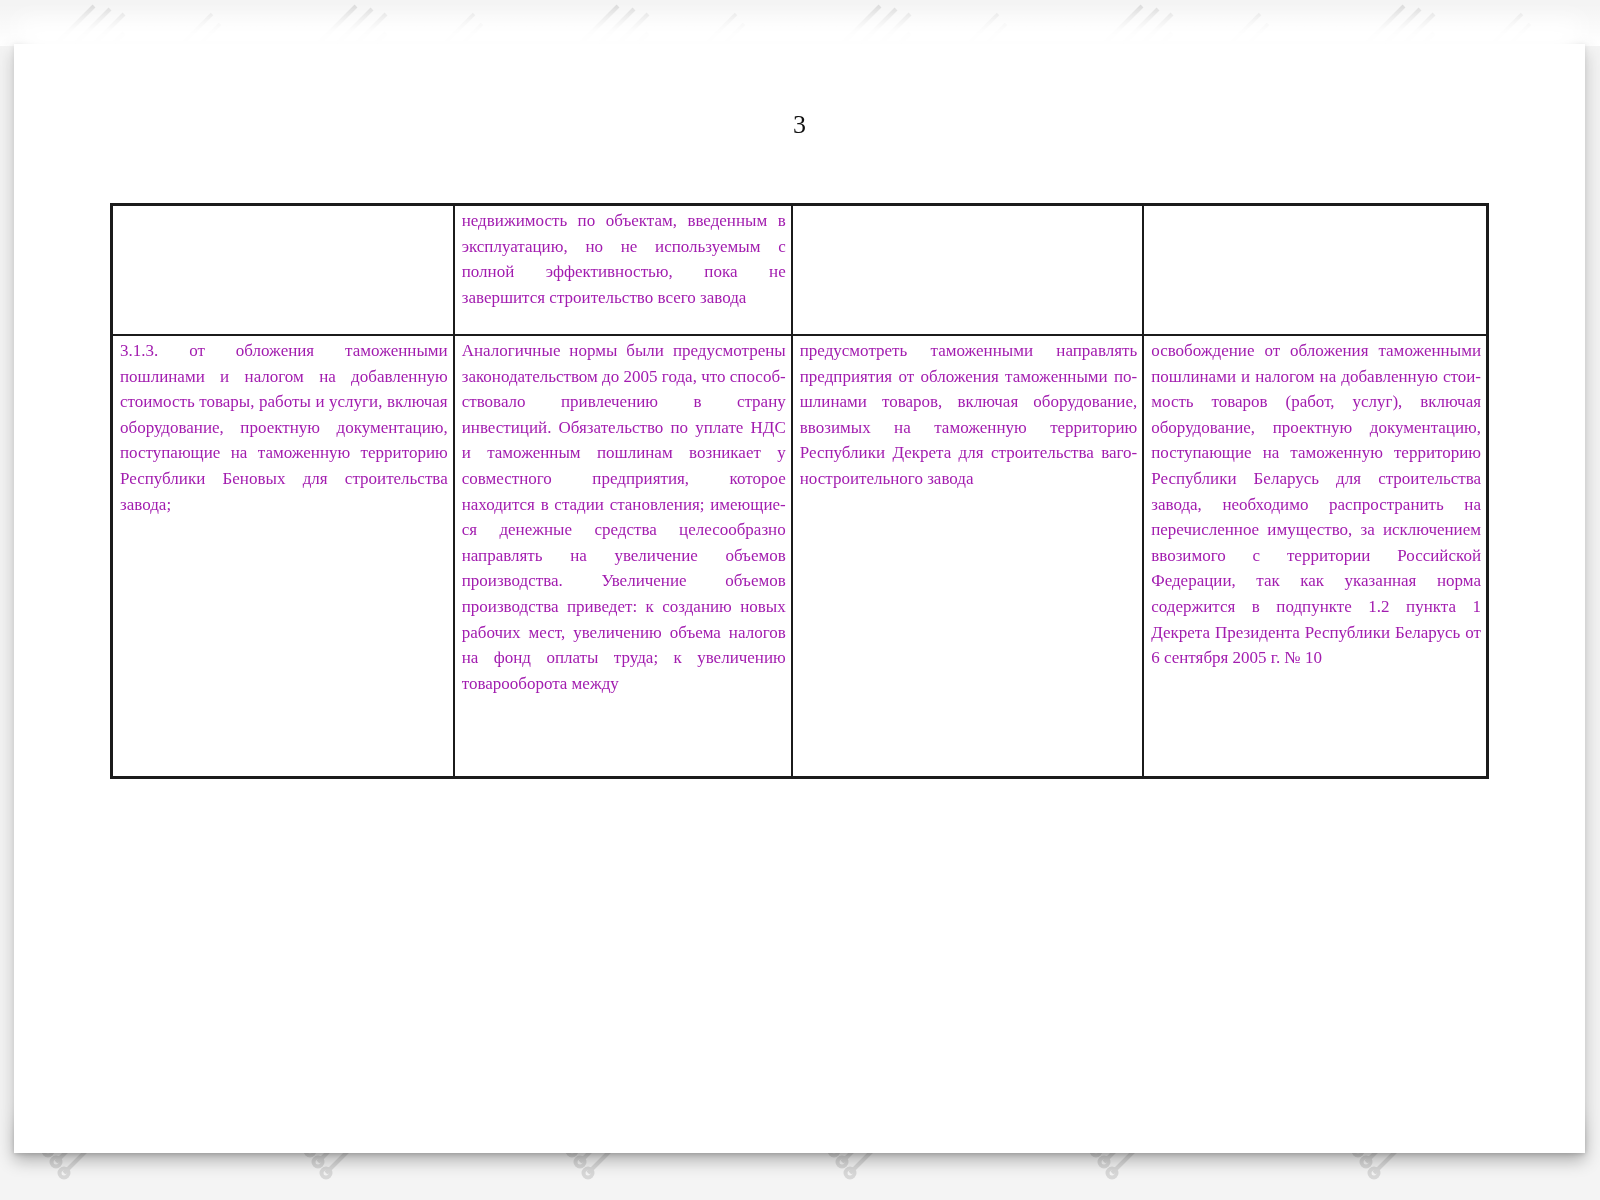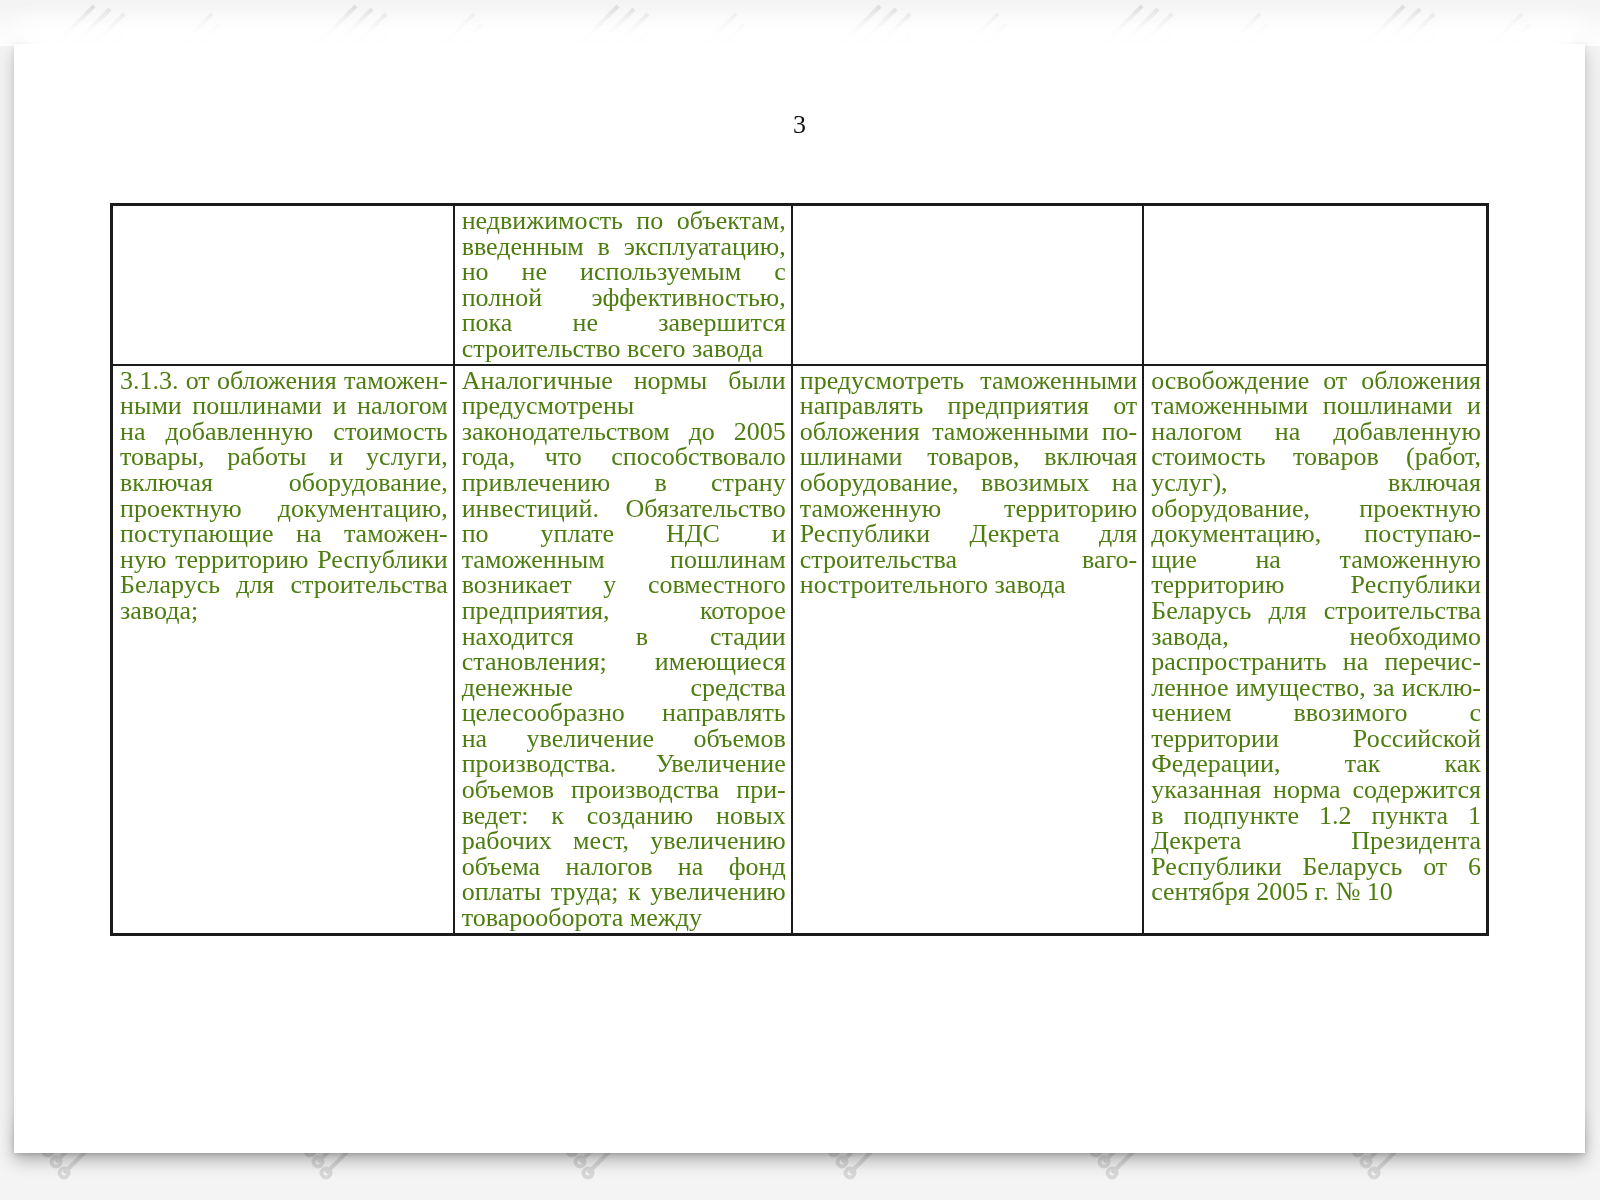--- a/index.html
+++ b/index.html
@@ -49,23 +49,23 @@
     top: 159px;
     width: 1379px;
     table-layout: fixed;
     border-collapse: collapse;
     border: 3px solid #1b1b1b;
   }
   table.doc-table td {
     border: 2px solid #1b1b1b;
     vertical-align: top;
     padding: 2px 5px 2px 7px;
-    font-size: 26px;
+    font-size: 17px;
     line-height: 25.6px;
-    color: #4d7c0f;
+    color: #a21caf;
     text-align: justify;
     overflow: hidden;
   }
   table.doc-table .r0 td { height: 124px; }
   table.doc-table .r1 td { height: 436px; }
   .c0 { width: 331px; }
   .c1 { width: 327px; }
   .c2 { width: 340px; }
   .c3 { width: 333px; }
   .b { font-weight: normal; }
@@ -126,21 +126,21 @@
         <col class="c3">
     </colgroup>
     <tbody>
       <tr class="r0">
         <td></td>
         <td><span>недвижимость по объектам, вве­денным в эксплуатацию, но не используемым с полной эффек­тивностью, пока не завершится строительство всего завода</span></td>
         <td></td>
         <td></td>
       </tr>
       <tr class="r1">
-        <td><span>3.1.3. </span><span class="b">от обложения таможен­ными пошлинами и налогом на добавленную стоимость</span><span> товары, работы и услуги, включая обору­дование, проектную документа­цию, поступающие на таможен­ную территорию Республики Бе­ларусь для строительства завода;</span></td>
+        <td><span>3.1.3. </span><span class="b">от обложения таможен­ными пошлинами и налогом на добавленную стоимость</span><span> товары, работы и услуги, включая обору­дование, проектную документа­цию, поступающие на таможен­ную территорию Республики Бе­новых для строительства завода;</span></td>
         <td><span>Аналогичные нормы были предусмотрены законодатель­ством до 2005 года, что способ­ствовало привлечению в страну инвестиций. Обязательство по уплате НДС и таможенным по­шлинам возникает у совместного предприятия, которое находится в стадии становления; имеющие­ся денежные средства целесооб­разно направлять на увеличение объемов производства. Увеличе­ние объемов производства при­ведет: к созданию новых рабочих мест, увеличению объема нало­гов на фонд оплаты труда; к уве­личению товарооборота между</span></td>
         <td><span class="b">предусмотреть таможенными</span><span> направлять предприятия </span><span class="b">от об­ложения таможенными по­шлинами</span><span> товаров, включая обо­рудование, ввозимых на тамо­женную территорию Республики Декрета для строительства ваго­ностроительного завода</span></td>
         <td><span class="b">освобождение от обложения таможенными пошлинами и налогом на добавленную стои­мость</span><span> товаров (работ, услуг), включая оборудование, проект­ную документацию, поступаю­щие на таможенную территорию Республики Беларусь для строи­тельства завода, </span><span class="b">необходимо распространить на перечис­ленное имущество, за исклю­чением ввозимого с территории Российской Федерации</span><span>, так как указанная норма содержится в подпункте 1.2 пункта 1 Декрета Президента Республики Беларусь от 6 сентября 2005 г. № 10</span></td>
       </tr>
     </tbody>
   </table>
 
 </div>
 
 </body></html>

